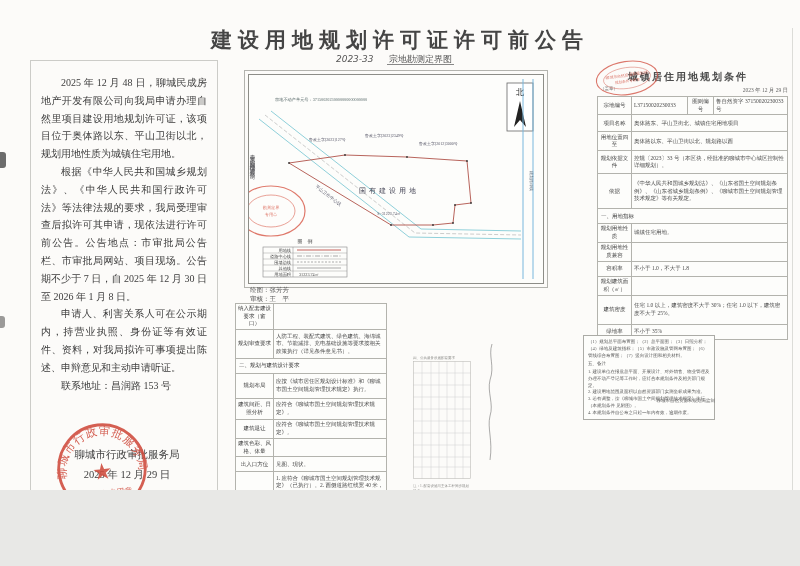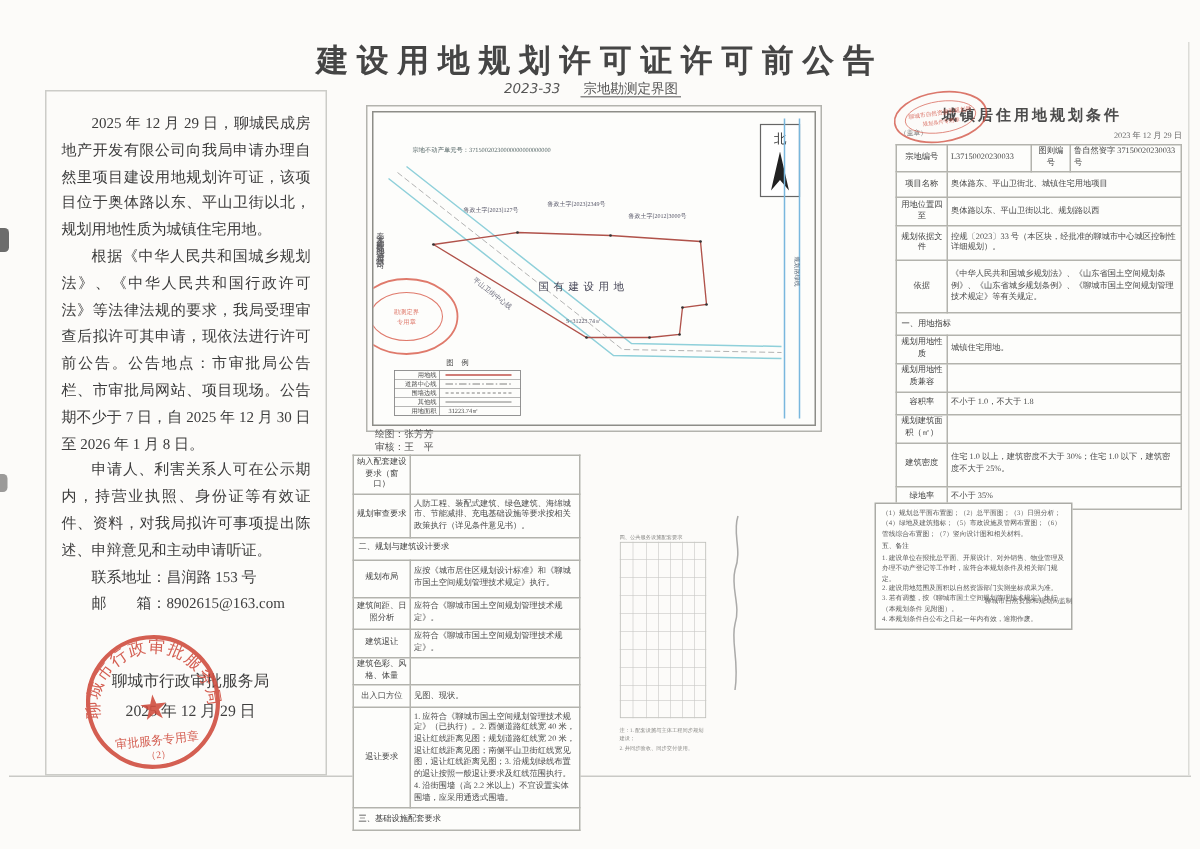--- a/index.html
+++ b/index.html
@@ -1,16 +1,16 @@
 <!DOCTYPE html>
 <html><head>
 <meta charset="utf-8">
 <style>
   html,body{margin:0;padding:0;background:#e8e8e6;}
-  .page{position:relative;width:800px;height:566px;background:#fcfbf9;overflow:hidden;
+  .page{position:relative;width:800px;height:490px;background:#fcfbf9;overflow:hidden;
         font-family:"Liberation Serif","DejaVu Serif",serif;color:#3c3c3c;
         -webkit-text-size-adjust:none;}
   
   .doc-title{position:absolute;top:26px;left:0;width:100%;text-align:center;
       font-family:"Liberation Sans","DejaVu Sans",sans-serif;font-weight:bold;
       font-size:21px;letter-spacing:6px;color:#454545;}
   
   .rule-bottom{position:absolute;left:6px;right:6px;top:517px;border-top:1px solid #c9c9c6;}
   .rule-right{position:absolute;left:792px;top:28px;height:489px;border-left:1px solid #dcdcd8;}
   .edge-mark1{position:absolute;left:0;top:152px;width:6px;height:16px;background:#3c3c3c;
@@ -82,25 +82,24 @@
 
   <div class="rule-bottom"></div>
   <div class="rule-right"></div>
   <div class="edge-mark1"></div>
   <div class="edge-mark2"></div>
   <svg class="crease" viewBox="0 0 14 122">
     <path d="M8,2 C4,14 11,24 6,38 C3,50 10,62 6,74 C3,86 9,98 6,118" fill="none" stroke="#5a5a5a" stroke-width="1" opacity=".5"></path>
   </svg>
 
   <div class="notice">
-    <p>2025 年 12 月 29 日，聊城民成房地产开发有限公司向我局申请办理自然里项目建设用地规划许可证，该项目位于奥体路以东、平山卫街以北，规划用地性质为城镇住宅用地。</p>
+    <p>2025 年 12 月 48 日，聊城民成房地产开发有限公司向我局申请办理自然里项目建设用地规划许可证，该项目位于奥体路以东、平山卫街以北，规划用地性质为城镇住宅用地。</p>
     <p>根据《中华人民共和国城乡规划法》、《中华人民共和国行政许可法》等法律法规的要求，我局受理审查后拟许可其申请，现依法进行许可前公告。公告地点：市审批局公告栏、市审批局网站、项目现场。公告期不少于 7 日，自 2025 年 12 月 30 日至 2026 年 1 月 8 日。</p>
     <p>申请人、利害关系人可在公示期内，持营业执照、身份证等有效证件、资料，对我局拟许可事项提出陈述、申辩意见和主动申请听证。</p>
     <div class="contact">联系地址：昌润路 153 号</div>
-    <div class="contact">邮　　箱：8902615@163.com</div>
 
     <div class="sig-lines">
       <div>聊城市行政审批服务局</div>
       <div>2025 年 12 月 29 日</div>
     </div>
 
     <svg class="notice-seal" viewBox="0 0 100 100">
       <circle cx="50" cy="50" r="46" fill="none" stroke="#cf4a3c" stroke-width="3"></circle>
       <defs>
           <path id="sealArc" d="M 13,66 A 39,39 0 1,1 87,66"></path>

